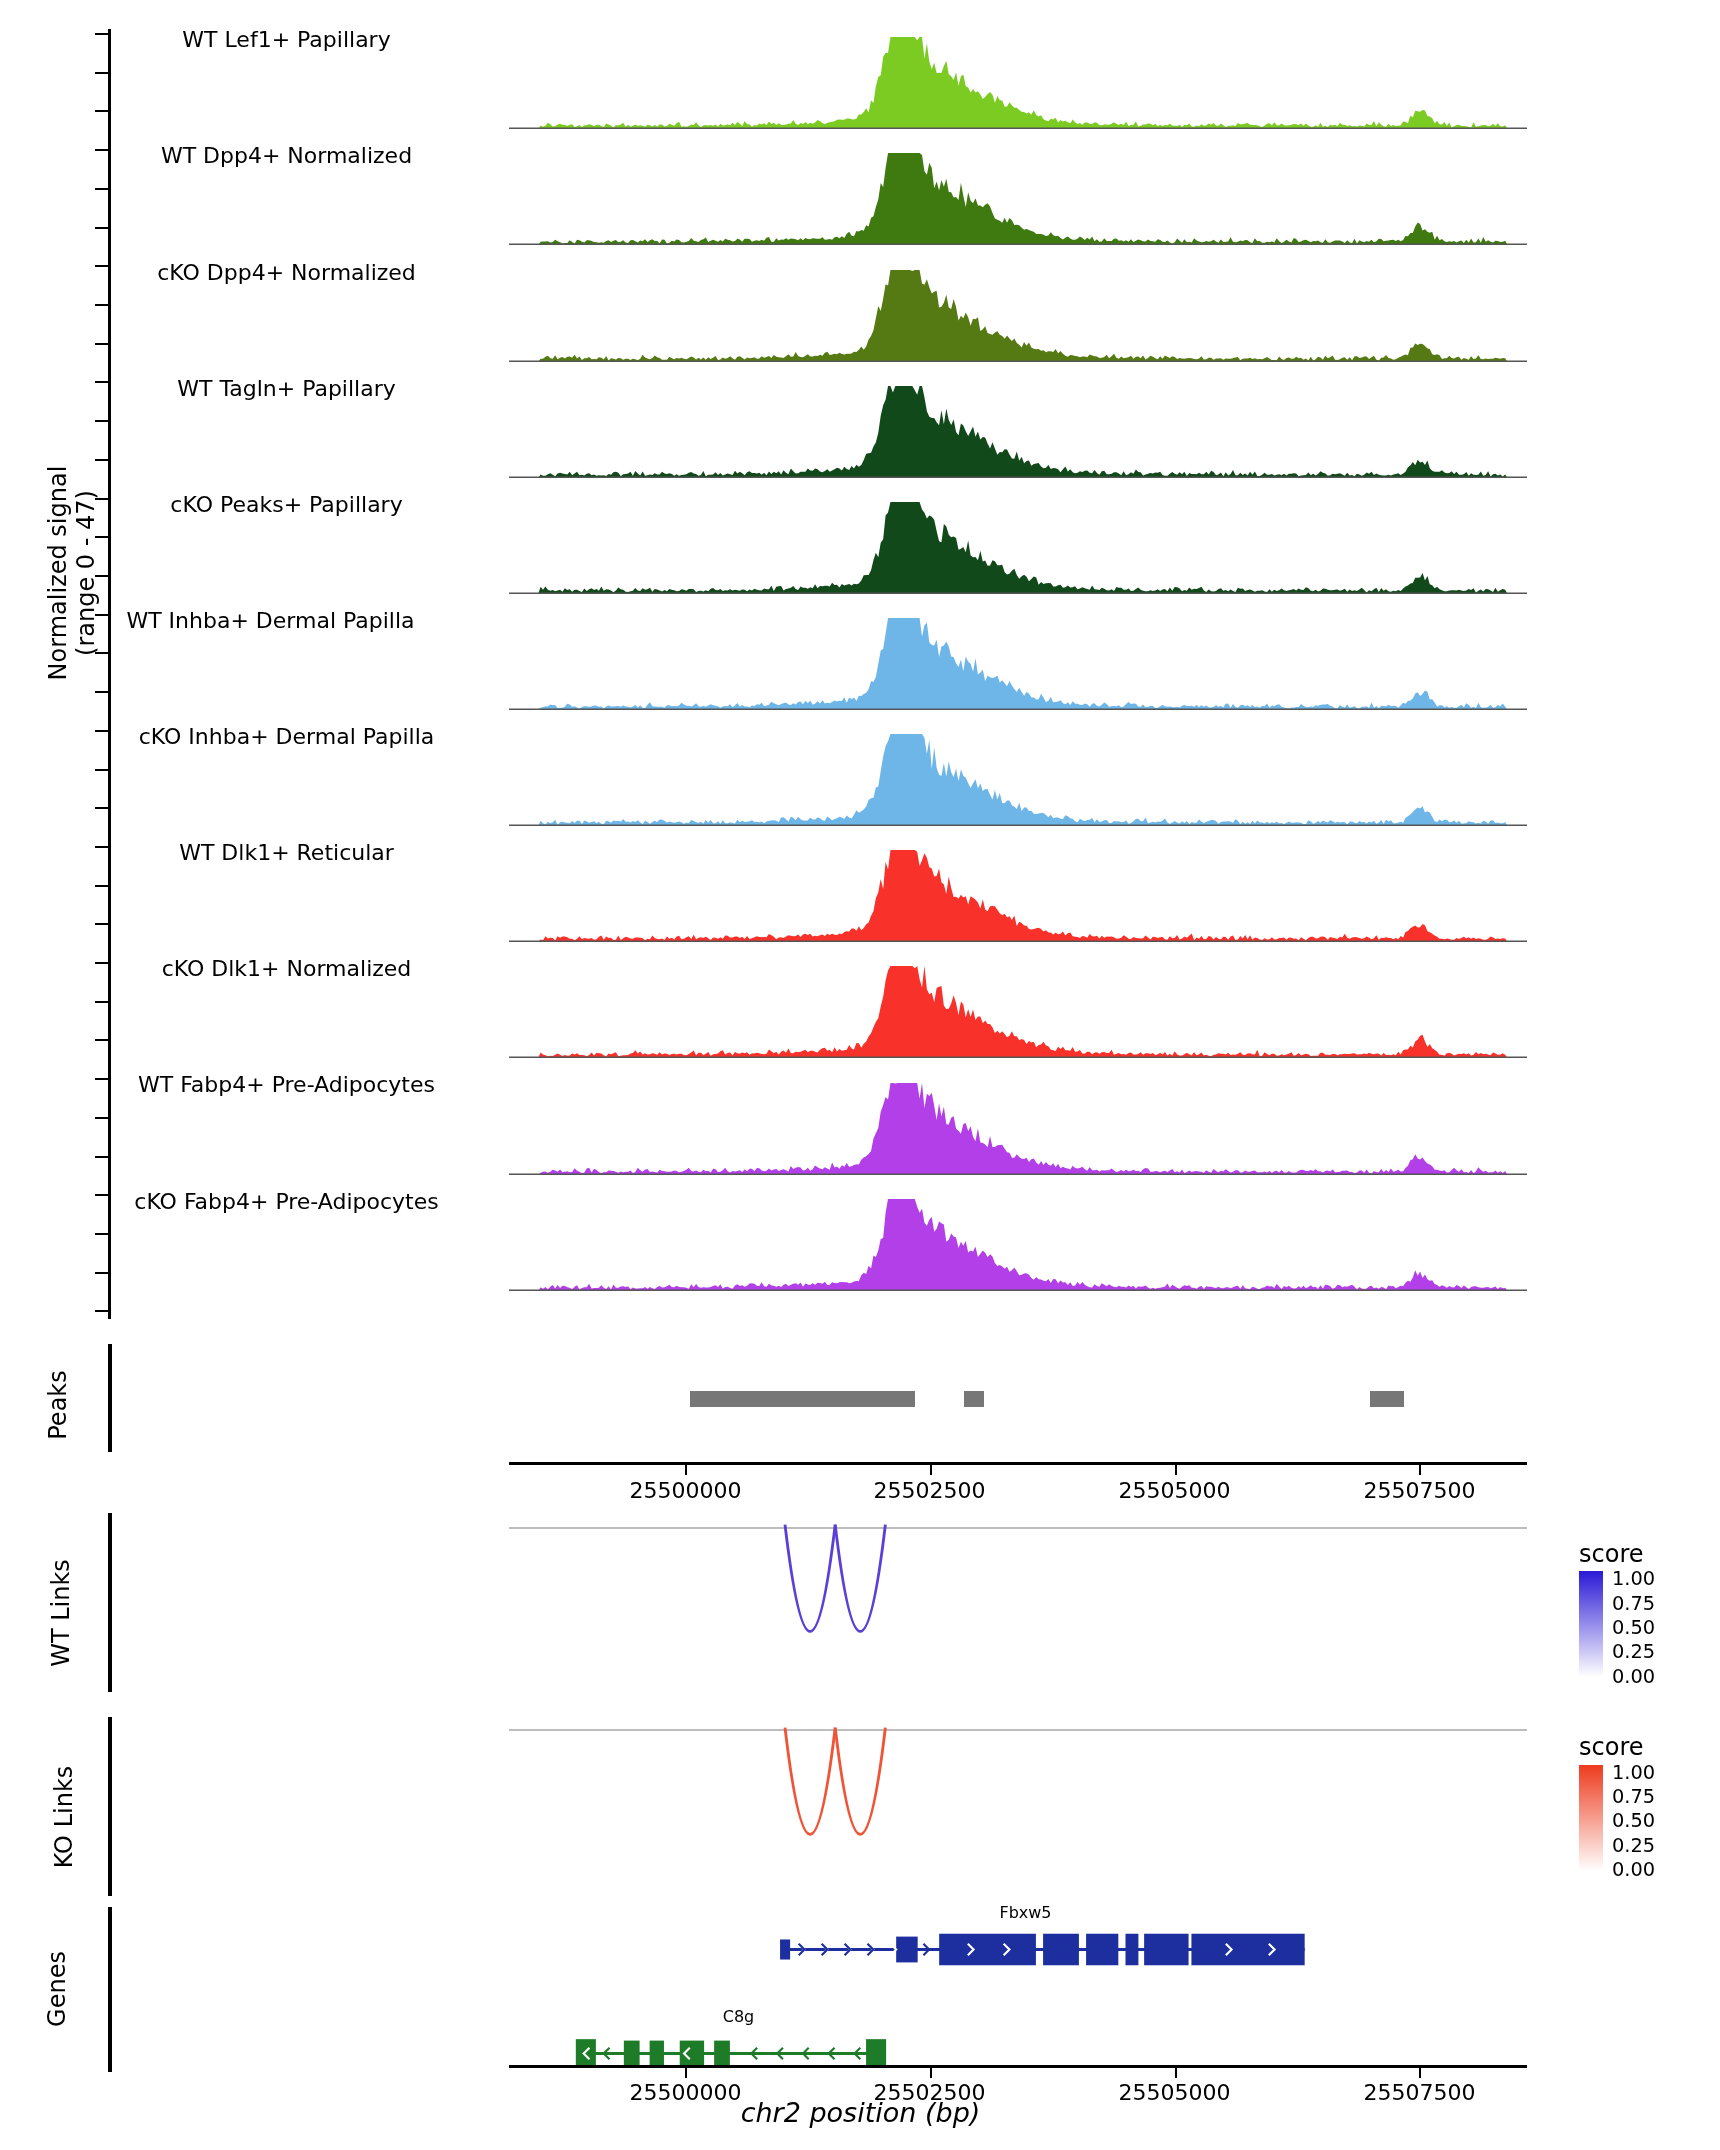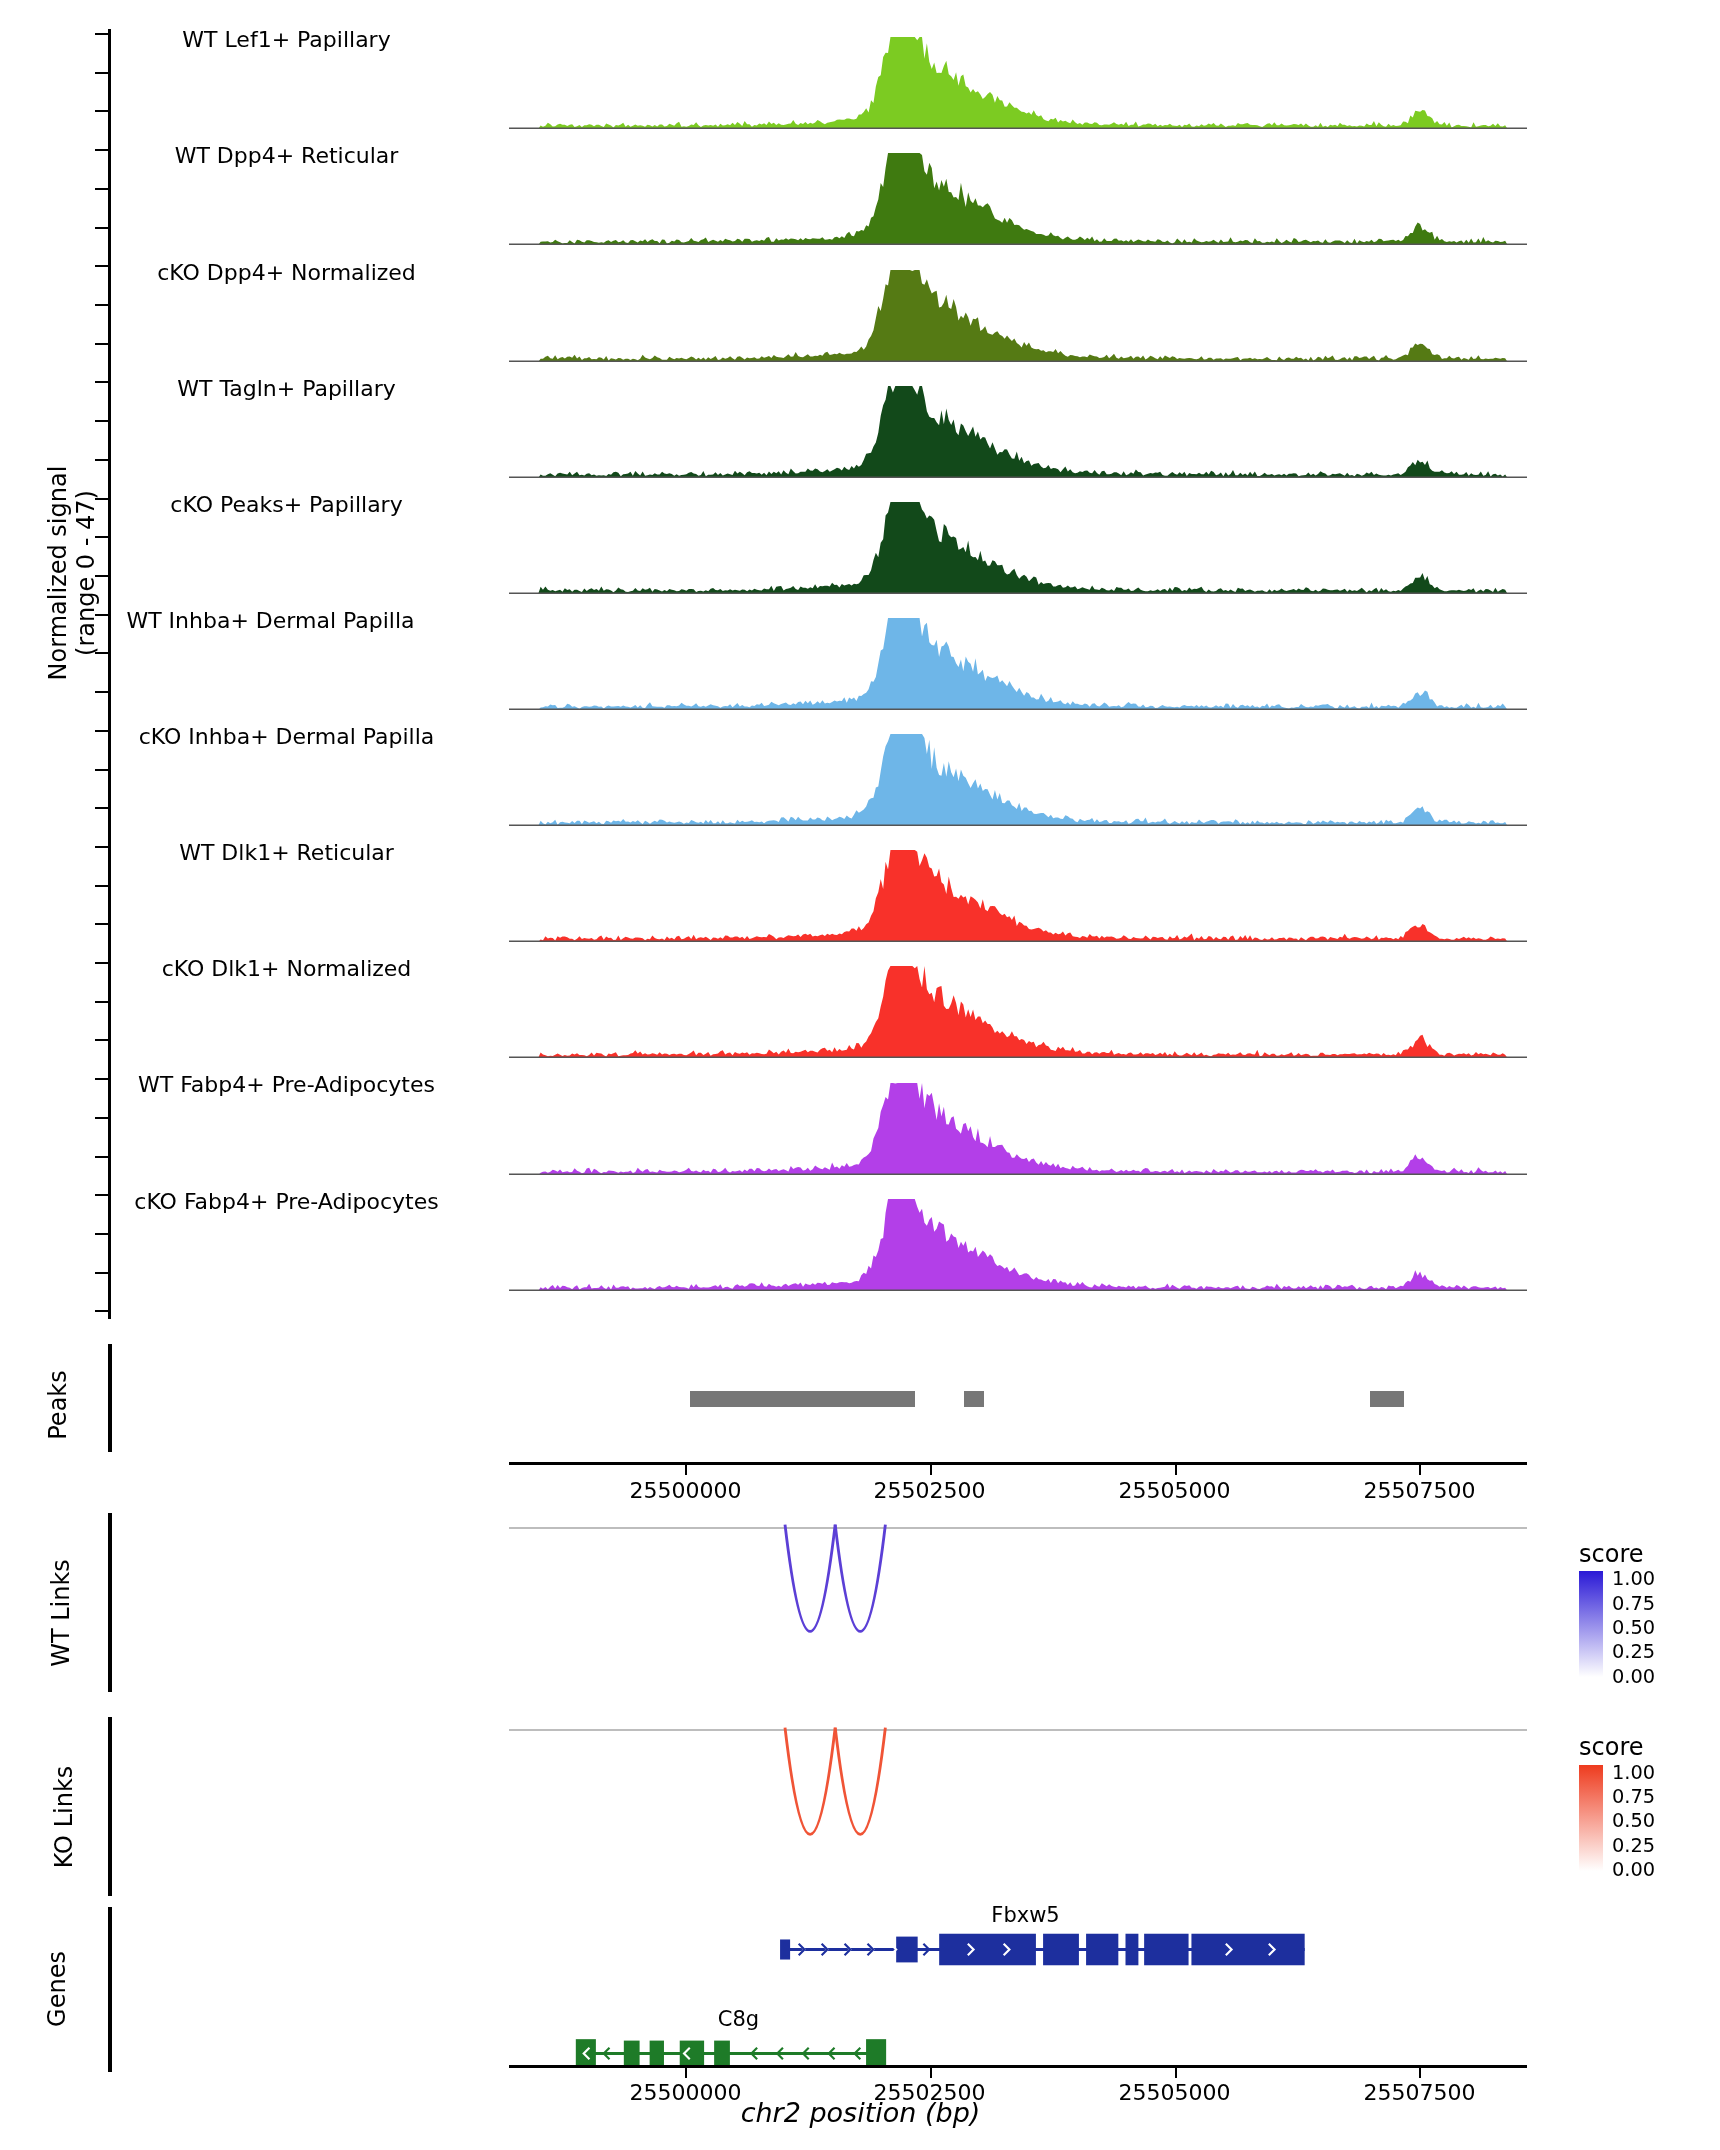--- a/index.html
+++ b/index.html
@@ -45,21 +45,21 @@
 
   
   .link-top{position:absolute;height:2.2px;background:#bdbdbd;}
 
   
   .legend-title{position:absolute;font-size:24px;}
   .legend-bar{position:absolute;width:24.4px;height:106px;}
   .legend-tick{position:absolute;font-size:19.4px;}
 
   
-  .gene-label{position:absolute;font-size:21px;text-align:center;width:287px;}
+  .gene-label{position:absolute;font-size:16px;text-align:center;width:287px;}
 
   .xlabel{
     position:absolute;width:100%;text-align:center;font-size:27px;
   }
 </style>
 </head>
 <body>
 
 <div class="root">
 
@@ -105,21 +105,21 @@
       <div class="tick" style="left: 95px; top: 1272px;"></div>
       <div class="tick" style="left: 95px; top: 1310px;"></div>
     </div>
 
   <div id="tracks">
       <div class="track-name" style="left: 86px; width: 401px; top: 27px;">WT Lef1+ Papillary</div>
       <svg class="track-canvas" width="1018" height="92" viewBox="0 0 1420 128" style="left: 509px; top: 37px;">
         <path d="M0,128 L0.0,128.0 L3.4,128.0 L6.8,128.0 L10.2,128.0 L13.6,128.0 L16.9,128.0 L20.3,128.0 L23.7,128.0 L27.1,128.0 L30.5,128.0 L33.9,128.0 L37.3,128.0 L40.7,128.0 L44.1,123.4 L47.4,125.0 L50.8,123.5 L54.2,119.4 L57.6,121.4 L61.0,124.7 L64.4,124.2 L67.8,121.8 L71.2,121.0 L74.6,122.3 L77.9,122.1 L81.3,124.0 L84.7,122.3 L88.1,121.7 L91.5,125.4 L94.9,124.5 L98.3,122.6 L101.7,125.5 L105.1,123.0 L108.4,123.1 L111.8,121.4 L115.2,122.2 L118.6,124.3 L122.0,122.2 L125.4,122.4 L128.8,124.0 L132.2,125.5 L135.6,120.4 L138.9,121.8 L142.3,123.3 L145.7,125.9 L149.1,122.5 L152.5,123.4 L155.9,121.9 L159.3,119.5 L162.7,125.0 L166.1,122.3 L169.5,125.2 L172.8,123.6 L176.2,121.9 L179.6,123.6 L183.0,122.9 L186.4,123.8 L189.8,125.2 L193.2,122.2 L196.6,123.0 L200.0,124.8 L203.3,122.6 L206.7,124.6 L210.1,121.9 L213.5,121.9 L216.9,124.6 L220.3,124.0 L223.7,120.7 L227.1,122.4 L230.5,123.5 L233.8,120.3 L237.2,118.2 L240.6,125.2 L244.0,124.5 L247.4,124.9 L250.8,124.1 L254.2,122.0 L257.6,122.5 L261.0,118.7 L264.3,122.9 L267.7,125.4 L271.1,123.2 L274.5,122.5 L277.9,123.4 L281.3,122.5 L284.7,123.6 L288.1,122.0 L291.5,124.9 L294.8,121.0 L298.2,123.4 L301.6,122.8 L305.0,121.6 L308.4,122.9 L311.8,119.6 L315.2,122.7 L318.6,118.4 L322.0,121.0 L325.3,124.1 L328.7,117.1 L332.1,121.4 L335.5,121.5 L338.9,124.9 L342.3,122.5 L345.7,123.3 L349.1,120.5 L352.5,122.0 L355.8,120.2 L359.2,122.5 L362.6,117.8 L366.0,121.2 L369.4,119.3 L372.8,122.5 L376.2,120.0 L379.6,122.3 L383.0,122.7 L386.3,122.0 L389.7,121.0 L393.1,120.6 L396.5,115.7 L399.9,120.7 L403.3,122.5 L406.7,119.7 L410.1,121.1 L413.5,118.5 L416.8,121.4 L420.2,119.5 L423.6,120.8 L427.0,119.0 L430.4,115.5 L433.8,117.3 L437.2,119.9 L440.6,121.6 L444.0,119.6 L447.4,118.9 L450.7,118.1 L454.1,117.4 L457.5,115.4 L460.9,114.8 L464.3,115.3 L467.7,115.2 L471.1,113.5 L474.5,113.4 L477.9,114.5 L481.2,115.0 L484.6,113.8 L488.0,108.0 L491.4,108.1 L494.8,104.3 L498.2,99.1 L501.6,105.1 L505.0,87.9 L508.4,91.8 L511.7,69.0 L515.1,55.8 L518.5,53.1 L521.9,27.7 L525.3,21.7 L528.7,22.2 L532.1,0.0 L535.5,0.0 L538.9,0.0 L542.2,0.0 L545.6,0.0 L549.0,0.0 L552.4,0.0 L555.8,0.0 L559.2,0.0 L562.6,0.0 L566.0,0.0 L569.4,4.3 L572.7,0.0 L576.1,0.0 L579.5,30.1 L582.9,8.4 L586.3,34.2 L589.7,44.5 L593.1,35.4 L596.5,50.1 L599.9,49.7 L603.2,50.2 L606.6,40.2 L610.0,33.1 L613.4,51.8 L616.8,54.7 L620.2,59.7 L623.6,49.0 L627.0,67.9 L630.4,54.6 L633.7,52.2 L637.1,68.5 L640.5,70.3 L643.9,77.3 L647.3,72.2 L650.7,77.2 L654.1,75.5 L657.5,79.9 L660.9,86.3 L664.2,83.6 L667.6,79.5 L671.0,76.4 L674.4,80.3 L677.8,91.5 L681.2,82.2 L684.6,88.0 L688.0,88.4 L691.4,97.1 L694.7,96.7 L698.1,90.7 L701.5,95.2 L704.9,98.4 L708.3,98.5 L711.7,101.5 L715.1,104.0 L718.5,104.3 L721.9,106.6 L725.3,104.8 L728.6,108.3 L732.0,101.9 L735.4,108.8 L738.8,110.8 L742.2,108.9 L745.6,114.5 L749.0,116.4 L752.4,117.3 L755.8,113.8 L759.1,114.8 L762.5,112.6 L765.9,119.0 L769.3,115.6 L772.7,117.6 L776.1,116.8 L779.5,118.9 L782.9,120.0 L786.3,114.9 L789.6,118.8 L793.0,121.3 L796.4,119.7 L799.8,122.4 L803.2,119.2 L806.6,119.1 L810.0,121.0 L813.4,121.3 L816.8,118.8 L820.1,119.4 L823.5,122.7 L826.9,123.1 L830.3,121.9 L833.7,121.9 L837.1,122.3 L840.5,120.8 L843.9,118.6 L847.3,121.3 L850.6,122.3 L854.0,120.9 L857.4,122.6 L860.8,118.0 L864.2,124.0 L867.6,122.3 L871.0,122.2 L874.4,117.6 L877.8,124.8 L881.1,123.7 L884.5,121.8 L887.9,121.8 L891.3,120.6 L894.7,120.9 L898.1,122.8 L901.5,120.7 L904.9,124.2 L908.3,122.2 L911.6,124.0 L915.0,122.5 L918.4,122.8 L921.8,120.9 L925.2,123.2 L928.6,123.5 L932.0,124.0 L935.4,122.2 L938.8,125.3 L942.1,122.2 L945.5,123.1 L948.9,120.4 L952.3,124.7 L955.7,125.0 L959.1,123.4 L962.5,124.3 L965.9,121.6 L969.3,123.6 L972.6,123.1 L976.0,120.5 L979.4,122.3 L982.8,119.8 L986.2,123.3 L989.6,123.5 L993.0,120.5 L996.4,123.0 L999.8,125.3 L1003.2,123.8 L1006.5,123.7 L1009.9,123.1 L1013.3,124.0 L1016.7,119.8 L1020.1,121.5 L1023.5,121.7 L1026.9,120.4 L1030.3,119.7 L1033.7,122.3 L1037.0,122.6 L1040.4,122.6 L1043.8,123.0 L1047.2,124.4 L1050.6,125.5 L1054.0,123.3 L1057.4,121.0 L1060.8,120.0 L1064.2,122.9 L1067.5,118.7 L1070.9,122.9 L1074.3,122.9 L1077.7,120.6 L1081.1,123.1 L1084.5,123.2 L1087.9,123.0 L1091.3,122.4 L1094.7,121.2 L1098.0,121.4 L1101.4,122.6 L1104.8,120.4 L1108.2,123.7 L1111.6,120.6 L1115.0,123.4 L1118.4,124.9 L1121.8,125.0 L1125.2,123.1 L1128.5,124.9 L1131.9,119.6 L1135.3,124.9 L1138.7,123.6 L1142.1,125.5 L1145.5,122.1 L1148.9,123.3 L1152.3,122.2 L1155.7,124.3 L1159.0,119.4 L1162.4,122.2 L1165.8,122.2 L1169.2,124.0 L1172.6,123.1 L1176.0,124.3 L1179.4,124.0 L1182.8,124.6 L1186.2,123.4 L1189.5,123.7 L1192.9,124.7 L1196.3,120.4 L1199.7,122.6 L1203.1,122.7 L1206.5,117.1 L1209.9,124.2 L1213.3,118.8 L1216.7,122.2 L1220.0,124.5 L1223.4,124.9 L1226.8,120.9 L1230.2,124.0 L1233.6,122.7 L1237.0,124.1 L1240.4,123.7 L1243.8,123.0 L1247.2,117.7 L1250.5,118.0 L1253.9,120.1 L1257.3,109.5 L1260.7,112.2 L1264.1,102.6 L1267.5,103.5 L1270.9,104.0 L1274.3,101.7 L1277.7,102.4 L1281.1,110.2 L1284.4,110.9 L1287.8,113.2 L1291.2,120.0 L1294.6,116.9 L1298.0,121.5 L1301.4,121.9 L1304.8,118.3 L1308.2,123.7 L1311.6,119.1 L1314.9,126.0 L1318.3,124.4 L1321.7,122.6 L1325.1,122.3 L1328.5,123.9 L1331.9,123.9 L1335.3,124.5 L1338.7,124.9 L1342.1,125.9 L1345.4,118.8 L1348.8,125.2 L1352.2,124.2 L1355.6,123.2 L1359.0,122.5 L1362.4,122.6 L1365.8,124.3 L1369.2,123.7 L1372.6,120.9 L1375.9,124.1 L1379.3,120.3 L1382.7,124.4 L1386.1,124.8 L1389.5,122.9 L1392.9,128.0 L1396.3,128.0 L1399.7,128.0 L1403.1,128.0 L1406.4,128.0 L1409.8,128.0 L1413.2,128.0 L1416.6,128.0 L1420.0,128.0 L1420,128 Z" fill="#7CCB22"></path>
         <line x1="0" x2="1420" y1="127" y2="127" stroke="#555" stroke-width="2"></line>
       </svg>
-      <div class="track-name" style="left: 86px; width: 401px; top: 143px;">WT Dpp4+ Reticular</div>
+      <div class="track-name" style="left: 86px; width: 401px; top: 143px;">WT Dpp4+ Normalized</div>
       <svg class="track-canvas" width="1018" height="92" viewBox="0 0 1420 128" style="left: 509px; top: 153px;">
         <path d="M0,128 L0.0,128.0 L3.4,128.0 L6.8,128.0 L10.2,128.0 L13.6,128.0 L16.9,128.0 L20.3,128.0 L23.7,128.0 L27.1,128.0 L30.5,128.0 L33.9,128.0 L37.3,128.0 L40.7,128.0 L44.1,123.5 L47.4,123.4 L50.8,123.3 L54.2,123.0 L57.6,124.6 L61.0,124.0 L64.4,120.7 L67.8,123.1 L71.2,124.3 L74.6,125.9 L77.9,125.3 L81.3,125.3 L84.7,121.4 L88.1,124.1 L91.5,125.9 L94.9,120.9 L98.3,121.5 L101.7,123.8 L105.1,124.8 L108.4,121.5 L111.8,121.4 L115.2,122.5 L118.6,124.0 L122.0,124.5 L125.4,125.1 L128.8,124.4 L132.2,125.1 L135.6,122.6 L138.9,121.6 L142.3,123.9 L145.7,122.3 L149.1,121.3 L152.5,124.2 L155.9,123.8 L159.3,121.5 L162.7,124.7 L166.1,125.3 L169.5,121.4 L172.8,121.1 L176.2,123.1 L179.6,124.6 L183.0,122.0 L186.4,123.0 L189.8,120.3 L193.2,124.0 L196.6,121.6 L200.0,120.1 L203.3,122.6 L206.7,122.7 L210.1,125.8 L213.5,120.6 L216.9,120.8 L220.3,126.2 L223.7,124.9 L227.1,122.4 L230.5,123.4 L233.8,120.4 L237.2,121.1 L240.6,124.5 L244.0,124.7 L247.4,123.5 L250.8,122.7 L254.2,118.4 L257.6,122.2 L261.0,123.1 L264.3,123.9 L267.7,121.3 L271.1,120.2 L274.5,117.7 L277.9,124.0 L281.3,122.3 L284.7,120.7 L288.1,122.2 L291.5,123.7 L294.8,121.2 L298.2,123.2 L301.6,119.6 L305.0,120.8 L308.4,121.5 L311.8,123.2 L315.2,122.5 L318.6,119.5 L322.0,120.6 L325.3,123.8 L328.7,119.3 L332.1,119.4 L335.5,119.7 L338.9,123.8 L342.3,122.2 L345.7,121.7 L349.1,122.5 L352.5,120.9 L355.8,122.4 L359.2,118.2 L362.6,117.1 L366.0,123.5 L369.4,123.8 L372.8,118.8 L376.2,121.9 L379.6,120.4 L383.0,120.8 L386.3,118.6 L389.7,120.7 L393.1,119.1 L396.5,119.4 L399.9,120.3 L403.3,121.7 L406.7,118.7 L410.1,121.4 L413.5,118.4 L416.8,119.7 L420.2,120.0 L423.6,118.6 L427.0,119.2 L430.4,119.5 L433.8,119.3 L437.2,117.4 L440.6,120.7 L444.0,120.5 L447.4,119.9 L450.7,121.0 L454.1,117.5 L457.5,116.6 L460.9,118.7 L464.3,115.9 L467.7,118.3 L471.1,112.5 L474.5,109.7 L477.9,115.2 L481.2,116.0 L484.6,108.7 L488.0,109.5 L491.4,107.4 L494.8,108.2 L498.2,100.5 L501.6,102.4 L505.0,90.1 L508.4,88.1 L511.7,75.2 L515.1,64.7 L518.5,41.6 L521.9,47.4 L525.3,20.8 L528.7,0.0 L532.1,0.0 L535.5,0.0 L538.9,0.0 L542.2,0.0 L545.6,0.0 L549.0,0.0 L552.4,0.0 L555.8,0.0 L559.2,0.0 L562.6,0.0 L566.0,0.0 L569.4,0.0 L572.7,0.0 L576.1,2.7 L579.5,25.2 L582.9,30.1 L586.3,13.5 L589.7,20.9 L593.1,49.1 L596.5,39.5 L599.9,52.1 L603.2,37.4 L606.6,46.8 L610.0,35.7 L613.4,54.2 L616.8,54.5 L620.2,61.9 L623.6,61.3 L627.0,65.4 L630.4,41.5 L633.7,59.4 L637.1,75.2 L640.5,54.5 L643.9,66.6 L647.3,70.1 L650.7,62.8 L654.1,72.9 L657.5,73.0 L660.9,75.6 L664.2,72.1 L667.6,70.0 L671.0,74.6 L674.4,83.5 L677.8,91.3 L681.2,92.8 L684.6,94.2 L688.0,97.1 L691.4,90.1 L694.7,97.3 L698.1,90.4 L701.5,93.6 L704.9,100.2 L708.3,99.9 L711.7,100.6 L715.1,104.1 L718.5,106.8 L721.9,106.0 L725.3,107.2 L728.6,108.5 L732.0,109.6 L735.4,112.9 L738.8,112.7 L742.2,112.7 L745.6,113.7 L749.0,115.5 L752.4,115.0 L755.8,110.4 L759.1,114.4 L762.5,116.1 L765.9,115.2 L769.3,118.5 L772.7,120.5 L776.1,118.0 L779.5,116.4 L782.9,119.0 L786.3,120.7 L789.6,120.8 L793.0,119.3 L796.4,116.2 L799.8,118.5 L803.2,121.2 L806.6,118.0 L810.0,120.5 L813.4,116.3 L816.8,122.8 L820.1,120.0 L823.5,123.6 L826.9,123.4 L830.3,118.7 L833.7,122.5 L837.1,122.6 L840.5,122.5 L843.9,119.4 L847.3,119.1 L850.6,122.3 L854.0,121.5 L857.4,123.4 L860.8,121.4 L864.2,123.7 L867.6,120.0 L871.0,123.9 L874.4,122.1 L877.8,120.5 L881.1,121.4 L884.5,122.9 L887.9,123.3 L891.3,120.5 L894.7,122.6 L898.1,123.0 L901.5,123.6 L904.9,120.0 L908.3,121.2 L911.6,123.7 L915.0,124.0 L918.4,121.8 L921.8,124.6 L925.2,125.9 L928.6,124.2 L932.0,119.2 L935.4,122.3 L938.8,125.2 L942.1,120.3 L945.5,124.2 L948.9,123.8 L952.3,124.8 L955.7,118.7 L959.1,121.8 L962.5,123.3 L965.9,124.2 L969.3,124.1 L972.6,122.5 L976.0,123.7 L979.4,123.0 L982.8,120.8 L986.2,123.4 L989.6,125.0 L993.0,120.5 L996.4,124.1 L999.8,123.8 L1003.2,123.3 L1006.5,117.2 L1009.9,123.7 L1013.3,124.4 L1016.7,123.8 L1020.1,121.9 L1023.5,122.8 L1026.9,121.1 L1030.3,121.5 L1033.7,124.3 L1037.0,125.5 L1040.4,118.8 L1043.8,123.1 L1047.2,122.5 L1050.6,124.9 L1054.0,124.9 L1057.4,123.5 L1060.8,124.2 L1064.2,123.4 L1067.5,124.7 L1070.9,118.9 L1074.3,123.1 L1077.7,125.3 L1081.1,123.6 L1084.5,120.9 L1087.9,123.4 L1091.3,124.8 L1094.7,118.3 L1098.0,119.7 L1101.4,124.0 L1104.8,123.4 L1108.2,121.7 L1111.6,120.9 L1115.0,122.6 L1118.4,124.2 L1121.8,122.7 L1125.2,122.8 L1128.5,122.0 L1131.9,124.2 L1135.3,124.9 L1138.7,120.3 L1142.1,124.4 L1145.5,125.0 L1148.9,123.4 L1152.3,121.9 L1155.7,122.0 L1159.0,121.9 L1162.4,123.2 L1165.8,125.5 L1169.2,121.5 L1172.6,124.6 L1176.0,125.4 L1179.4,119.5 L1182.8,125.9 L1186.2,121.7 L1189.5,123.3 L1192.9,124.2 L1196.3,122.6 L1199.7,123.5 L1203.1,121.0 L1206.5,124.2 L1209.9,122.9 L1213.3,119.5 L1216.7,119.7 L1220.0,123.1 L1223.4,122.2 L1226.8,121.9 L1230.2,121.3 L1233.6,120.8 L1237.0,122.5 L1240.4,120.8 L1243.8,123.1 L1247.2,121.1 L1250.5,115.7 L1253.9,115.8 L1257.3,111.5 L1260.7,111.4 L1264.1,102.5 L1267.5,96.7 L1270.9,98.8 L1274.3,108.0 L1277.7,106.2 L1281.1,109.8 L1284.4,111.0 L1287.8,109.8 L1291.2,120.7 L1294.6,115.2 L1298.0,121.5 L1301.4,119.8 L1304.8,123.1 L1308.2,124.1 L1311.6,123.0 L1314.9,123.8 L1318.3,122.6 L1321.7,124.6 L1325.1,122.8 L1328.5,121.9 L1331.9,125.4 L1335.3,121.0 L1338.7,124.9 L1342.1,119.2 L1345.4,124.7 L1348.8,124.2 L1352.2,119.0 L1355.6,125.1 L1359.0,117.1 L1362.4,123.5 L1365.8,121.7 L1369.2,123.6 L1372.6,124.6 L1375.9,122.3 L1379.3,122.7 L1382.7,124.0 L1386.1,123.7 L1389.5,122.3 L1392.9,128.0 L1396.3,128.0 L1399.7,128.0 L1403.1,128.0 L1406.4,128.0 L1409.8,128.0 L1413.2,128.0 L1416.6,128.0 L1420.0,128.0 L1420,128 Z" fill="#3F7A10"></path>
         <line x1="0" x2="1420" y1="127" y2="127" stroke="#555" stroke-width="2"></line>
       </svg>
       <div class="track-name" style="left: 86px; width: 401px; top: 260px;">cKO Dpp4+ Normalized</div>
       <svg class="track-canvas" width="1018" height="92" viewBox="0 0 1420 128" style="left: 509px; top: 270px;">
         <path d="M0,128 L0.0,128.0 L3.4,128.0 L6.8,128.0 L10.2,128.0 L13.6,128.0 L16.9,128.0 L20.3,128.0 L23.7,128.0 L27.1,128.0 L30.5,128.0 L33.9,128.0 L37.3,128.0 L40.7,128.0 L44.1,123.5 L47.4,123.6 L50.8,120.9 L54.2,119.6 L57.6,123.1 L61.0,123.6 L64.4,118.8 L67.8,124.4 L71.2,122.1 L74.6,121.2 L77.9,123.2 L81.3,121.0 L84.7,120.5 L88.1,122.2 L91.5,118.1 L94.9,123.4 L98.3,120.6 L101.7,125.3 L105.1,123.1 L108.4,123.0 L111.8,121.3 L115.2,124.5 L118.6,124.0 L122.0,124.5 L125.4,121.6 L128.8,122.3 L132.2,124.7 L135.6,119.7 L138.9,126.0 L142.3,122.9 L145.7,123.6 L149.1,124.8 L152.5,122.7 L155.9,122.9 L159.3,125.1 L162.7,123.7 L166.1,123.8 L169.5,125.3 L172.8,123.8 L176.2,124.3 L179.6,125.6 L183.0,123.7 L186.4,118.2 L189.8,121.8 L193.2,123.4 L196.6,124.5 L200.0,122.5 L203.3,119.1 L206.7,121.4 L210.1,122.6 L213.5,125.1 L216.9,125.2 L220.3,124.9 L223.7,120.9 L227.1,123.0 L230.5,124.4 L233.8,122.6 L237.2,123.4 L240.6,122.4 L244.0,123.5 L247.4,124.4 L250.8,122.6 L254.2,120.5 L257.6,122.0 L261.0,124.6 L264.3,122.4 L267.7,124.7 L271.1,122.0 L274.5,125.1 L277.9,121.4 L281.3,124.1 L284.7,122.4 L288.1,119.8 L291.5,125.3 L294.8,124.7 L298.2,121.8 L301.6,123.8 L305.0,122.5 L308.4,120.1 L311.8,122.8 L315.2,125.0 L318.6,120.7 L322.0,120.1 L325.3,122.4 L328.7,124.7 L332.1,122.0 L335.5,122.8 L338.9,122.7 L342.3,121.7 L345.7,123.6 L349.1,123.3 L352.5,120.3 L355.8,122.3 L359.2,121.3 L362.6,119.7 L366.0,122.6 L369.4,118.5 L372.8,121.0 L376.2,121.4 L379.6,122.0 L383.0,122.7 L386.3,120.0 L389.7,117.5 L393.1,121.0 L396.5,120.5 L399.9,114.2 L403.3,119.9 L406.7,121.2 L410.1,121.7 L413.5,119.3 L416.8,117.5 L420.2,120.5 L423.6,120.4 L427.0,119.4 L430.4,119.8 L433.8,118.0 L437.2,119.4 L440.6,115.2 L444.0,113.7 L447.4,118.3 L450.7,117.8 L454.1,116.7 L457.5,117.4 L460.9,115.3 L464.3,117.1 L467.7,117.6 L471.1,116.7 L474.5,116.8 L477.9,116.3 L481.2,113.8 L484.6,114.2 L488.0,111.1 L491.4,106.6 L494.8,111.0 L498.2,106.4 L501.6,96.7 L505.0,91.8 L508.4,84.0 L511.7,67.1 L515.1,50.1 L518.5,57.0 L521.9,39.9 L525.3,19.7 L528.7,21.6 L532.1,0.0 L535.5,0.0 L538.9,0.0 L542.2,0.0 L545.6,0.0 L549.0,0.0 L552.4,0.0 L555.8,0.0 L559.2,0.0 L562.6,1.2 L566.0,0.0 L569.4,0.0 L572.7,0.0 L576.1,18.5 L579.5,20.4 L582.9,12.9 L586.3,24.0 L589.7,32.5 L593.1,30.3 L596.5,28.9 L599.9,52.1 L603.2,51.2 L606.6,45.5 L610.0,34.5 L613.4,52.3 L616.8,54.4 L620.2,40.3 L623.6,51.3 L627.0,70.3 L630.4,63.5 L633.7,67.3 L637.1,59.1 L640.5,65.7 L643.9,77.5 L647.3,67.8 L650.7,68.5 L654.1,65.9 L657.5,84.9 L660.9,82.6 L664.2,78.3 L667.6,87.8 L671.0,89.2 L674.4,90.0 L677.8,87.0 L681.2,85.2 L684.6,90.0 L688.0,91.8 L691.4,95.7 L694.7,91.1 L698.1,95.3 L701.5,99.0 L704.9,95.5 L708.3,101.5 L711.7,104.0 L715.1,107.9 L718.5,100.2 L721.9,105.4 L725.3,101.1 L728.6,107.8 L732.0,109.6 L735.4,110.4 L738.8,110.1 L742.2,112.6 L745.6,111.9 L749.0,114.7 L752.4,113.2 L755.8,113.1 L759.1,114.2 L762.5,110.1 L765.9,115.8 L769.3,112.8 L772.7,116.6 L776.1,119.5 L779.5,121.0 L782.9,118.3 L786.3,118.8 L789.6,119.8 L793.0,120.2 L796.4,121.6 L799.8,120.6 L803.2,120.4 L806.6,121.5 L810.0,117.8 L813.4,119.1 L816.8,120.3 L820.1,120.6 L823.5,122.6 L826.9,122.2 L830.3,121.2 L833.7,118.2 L837.1,122.9 L840.5,120.3 L843.9,116.8 L847.3,122.4 L850.6,123.8 L854.0,120.4 L857.4,122.9 L860.8,122.1 L864.2,121.5 L867.6,119.6 L871.0,123.8 L874.4,120.8 L877.8,120.4 L881.1,123.0 L884.5,119.1 L887.9,124.6 L891.3,122.5 L894.7,119.4 L898.1,121.0 L901.5,123.0 L904.9,124.5 L908.3,120.3 L911.6,123.7 L915.0,119.1 L918.4,120.9 L921.8,122.7 L925.2,120.3 L928.6,121.1 L932.0,123.9 L935.4,122.5 L938.8,123.3 L942.1,123.5 L945.5,123.1 L948.9,122.6 L952.3,122.8 L955.7,123.9 L959.1,124.2 L962.5,123.3 L965.9,120.0 L969.3,124.6 L972.6,124.3 L976.0,122.3 L979.4,122.3 L982.8,125.1 L986.2,123.3 L989.6,123.3 L993.0,122.9 L996.4,125.0 L999.8,123.2 L1003.2,123.6 L1006.5,123.7 L1009.9,122.8 L1013.3,122.0 L1016.7,121.1 L1020.1,125.7 L1023.5,123.8 L1026.9,123.4 L1030.3,123.2 L1033.7,122.3 L1037.0,124.0 L1040.4,122.8 L1043.8,124.2 L1047.2,124.0 L1050.6,124.3 L1054.0,123.1 L1057.4,121.3 L1060.8,123.8 L1064.2,125.5 L1067.5,125.3 L1070.9,125.8 L1074.3,120.4 L1077.7,123.9 L1081.1,125.4 L1084.5,122.7 L1087.9,121.9 L1091.3,123.7 L1094.7,123.6 L1098.0,120.8 L1101.4,123.0 L1104.8,122.4 L1108.2,124.9 L1111.6,123.4 L1115.0,125.9 L1118.4,121.0 L1121.8,125.9 L1125.2,124.5 L1128.5,120.8 L1131.9,121.8 L1135.3,124.9 L1138.7,119.4 L1142.1,123.0 L1145.5,121.7 L1148.9,119.1 L1152.3,125.2 L1155.7,125.5 L1159.0,124.2 L1162.4,122.3 L1165.8,121.4 L1169.2,125.1 L1172.6,121.5 L1176.0,125.7 L1179.4,120.0 L1182.8,120.3 L1186.2,122.6 L1189.5,121.8 L1192.9,120.5 L1196.3,120.5 L1199.7,123.9 L1203.1,121.6 L1206.5,119.5 L1209.9,124.9 L1213.3,125.9 L1216.7,122.1 L1220.0,121.9 L1223.4,118.5 L1226.8,122.7 L1230.2,123.2 L1233.6,125.0 L1237.0,124.2 L1240.4,122.2 L1243.8,121.0 L1247.2,119.0 L1250.5,117.6 L1253.9,118.9 L1257.3,108.2 L1260.7,108.0 L1264.1,102.5 L1267.5,104.6 L1270.9,102.7 L1274.3,103.1 L1277.7,106.0 L1281.1,109.5 L1284.4,110.0 L1287.8,117.4 L1291.2,118.5 L1294.6,117.5 L1298.0,118.9 L1301.4,124.1 L1304.8,122.9 L1308.2,122.9 L1311.6,119.6 L1314.9,122.7 L1318.3,123.4 L1321.7,121.4 L1325.1,121.0 L1328.5,125.2 L1331.9,122.5 L1335.3,123.8 L1338.7,124.9 L1342.1,120.3 L1345.4,124.0 L1348.8,123.2 L1352.2,118.9 L1355.6,123.9 L1359.0,124.4 L1362.4,123.3 L1365.8,123.9 L1369.2,123.7 L1372.6,123.6 L1375.9,122.1 L1379.3,122.9 L1382.7,123.7 L1386.1,122.7 L1389.5,123.1 L1392.9,128.0 L1396.3,128.0 L1399.7,128.0 L1403.1,128.0 L1406.4,128.0 L1409.8,128.0 L1413.2,128.0 L1416.6,128.0 L1420.0,128.0 L1420,128 Z" fill="#557A14"></path>
         <line x1="0" x2="1420" y1="127" y2="127" stroke="#555" stroke-width="2"></line>
       </svg>
       <div class="track-name" style="left: 86px; width: 401px; top: 376px;">WT Tagln+ Papillary</div>

